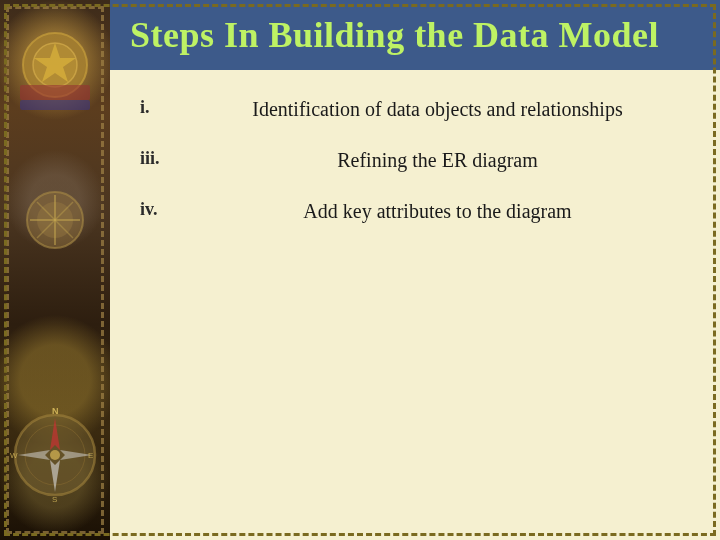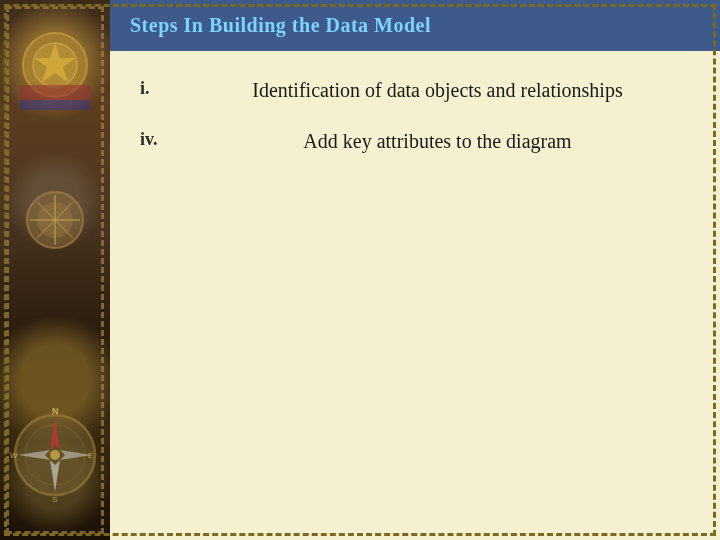--- a/index.html
+++ b/index.html
@@ -67,22 +67,22 @@
     }
 
     
     .title-bar {
       background: #3d5a8a;
       padding: 14px 20px 14px 20px;
       margin-bottom: 0;
     }
 
     .title-text {
-      color: #7dd3fc;
-      font-size: 20px;
+      color: #bef264;
+      font-size: 36px;
       font-weight: bold;
       font-family: 'Times New Roman', serif;
       letter-spacing: 0.5px;
     }
 
     
     .content-area {
       padding: 25px 30px 20px 30px;
     }
 
@@ -162,20 +162,24 @@
     </div>
 
     <div class="content-area">
 
       <div class="list-item">
         <span class="list-number">i.</span>
         <span class="list-text">Identification  of  data  objects  and relationships</span>
       </div>
 
 
+      <div class="list-item">
+        <span class="list-number">iii.</span>
+        <span class="list-text">Refining the ER diagram</span>
+      </div>
 
       <div class="list-item">
         <span class="list-number">iv.</span>
         <span class="list-text">Add key attributes to the diagram</span>
       </div>
 
     </div>
   </div>
 </div>
 

